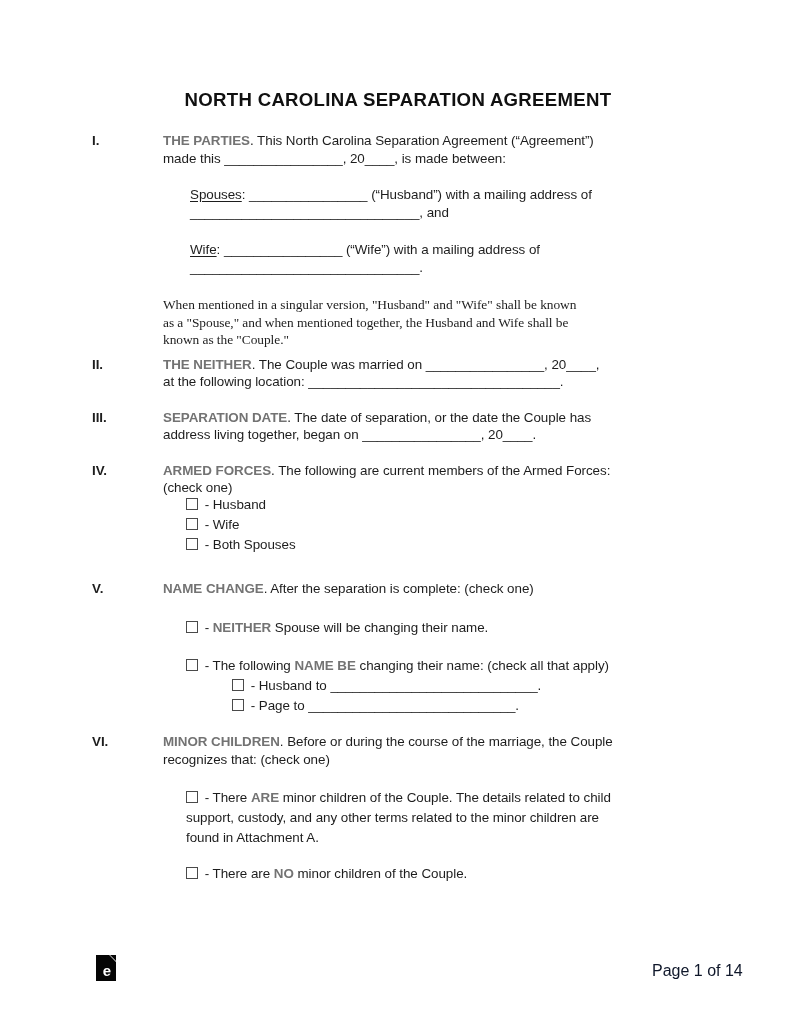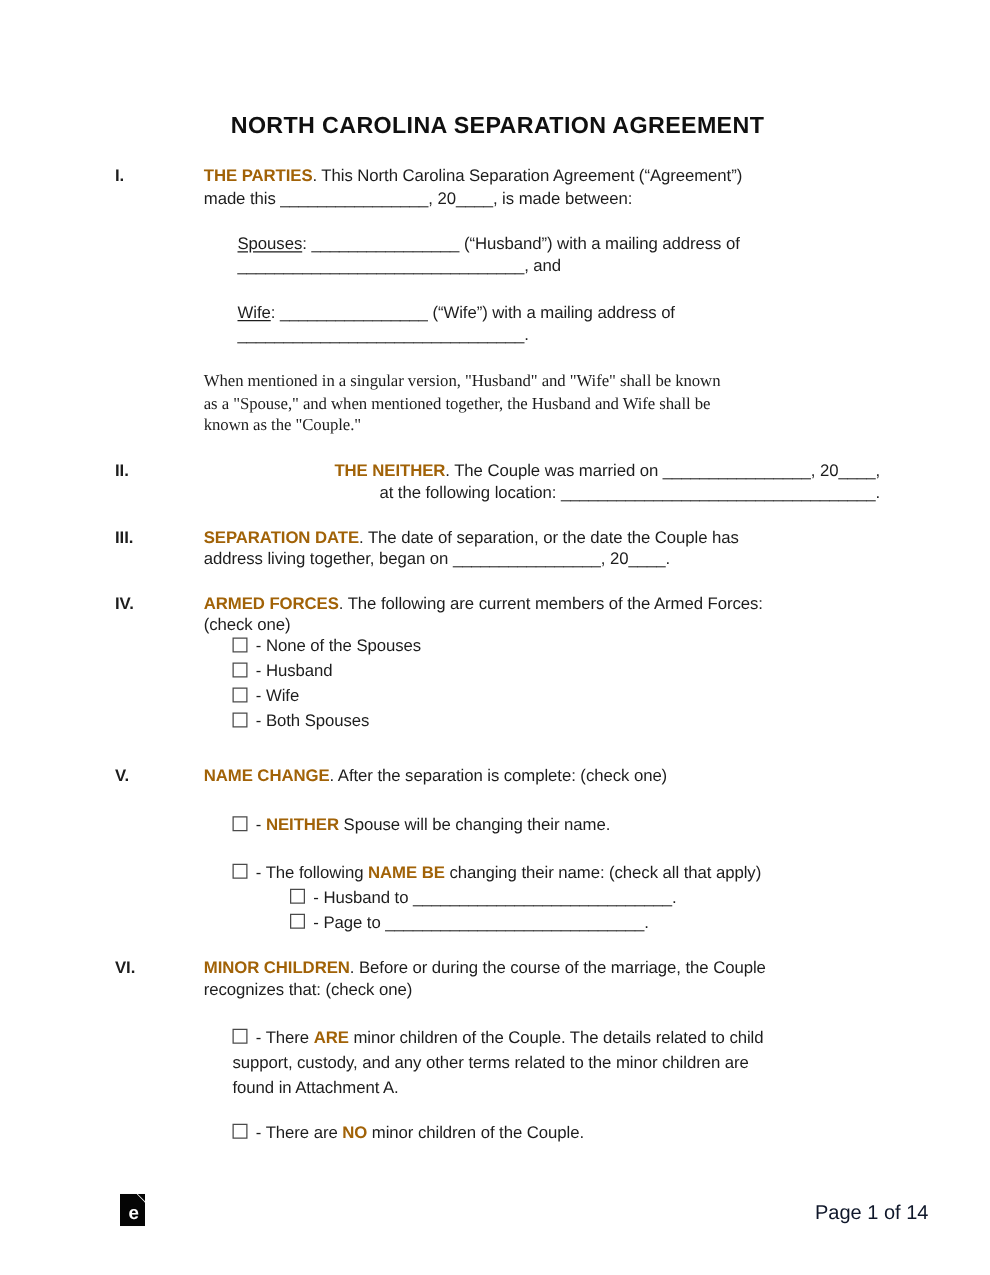--- a/index.html
+++ b/index.html
@@ -3,35 +3,35 @@
 <meta charset="utf-8">
 <style>
   html, body { margin:0; padding:0; background:#ffffff; }
   body { width:792px; height:1020px; font-family:"Liberation Sans", sans-serif; color:#1d1d1d; }
   .page { position:relative; width:792px; height:1020px; background:#ffffff; overflow:hidden; }
   .content { position:absolute; left:92px; top:0; width:612px; font-size:13.4px; line-height:17.5px; letter-spacing:-0.05px; }
   .title { margin:88px 0 0 0; font-size:18.6px; line-height:24px; font-weight:700; text-align:center; letter-spacing:0.3px; color:#101010; }
   .row { position:relative; }
   .num { position:absolute; left:0; top:0; font-weight:700; }
   .body { margin-left:71px; }
-  strong { font-weight:700; color:#a16207; }
+  strong { font-weight:700; color:#737373; }
   .u { text-decoration:underline; text-underline-offset:2px; }
   .indent { margin-left:98px; }
   .note { margin-left:71px;font-family:Liberation Serif, serif; }
   .opts { margin-left:23px; margin-top:-2px; line-height:20px; }
   .opt { margin-left:94px; line-height:20px; }
   .optline { line-height:20px; }
   .sub { margin-left:140px; line-height:20px; }
   .cb { display:inline-block; width:10px; height:10px; border:1.4px solid #4a4a4a; background:#fff; margin-right:3px; vertical-align:-1px; }
   
   .m-sec1 { margin-top:20px; }
   .m-husband { margin-top:19px; }
   .m-wife { margin-top:20px; }
   .m-note { margin-top:20px; }
-  .m-sec2 { margin-top:19px;text-align:right; }
+  .m-sec2 { margin-top:7px; }
   .m-sec3 { margin-top:18px; }
   .m-sec4 { margin-top:18px; }
   .m-sec5 { margin-top:25px; }
   .m-opt1 { margin-top:21px; }
   .m-opt2 { margin-top:18px; }
   .m-sec6 { margin-top:17px; }
   .m-are  { margin-top:20px; }
   .m-no   { margin-top:16px; }
   
   .logo { position:absolute; left:96px; top:955px; width:20px; height:26px; }
@@ -90,21 +90,20 @@
         <div>address living together, began on ________________, 20____.</div>
       </div>
     </div>
 
     <div class="row m-sec4">
       <span class="num">IV.</span>
       <div class="body">
         <div><strong>ARMED FORCES</strong><span>. The following are current members of the Armed Forces:</span></div>
         <div>(check one)</div>
         <div class="opts">
-          <div class="optline"><span class="cb"></span><span> - None of the Spouses</span></div>
           <div class="optline"><span class="cb"></span><span> - Husband</span></div>
           <div class="optline"><span class="cb"></span><span> - Wife</span></div>
           <div class="optline"><span class="cb"></span><span> - Both Spouses</span></div>
         </div>
       </div>
     </div>
 
     <div class="row m-sec5">
       <span class="num">V.</span>
       <div class="body">

